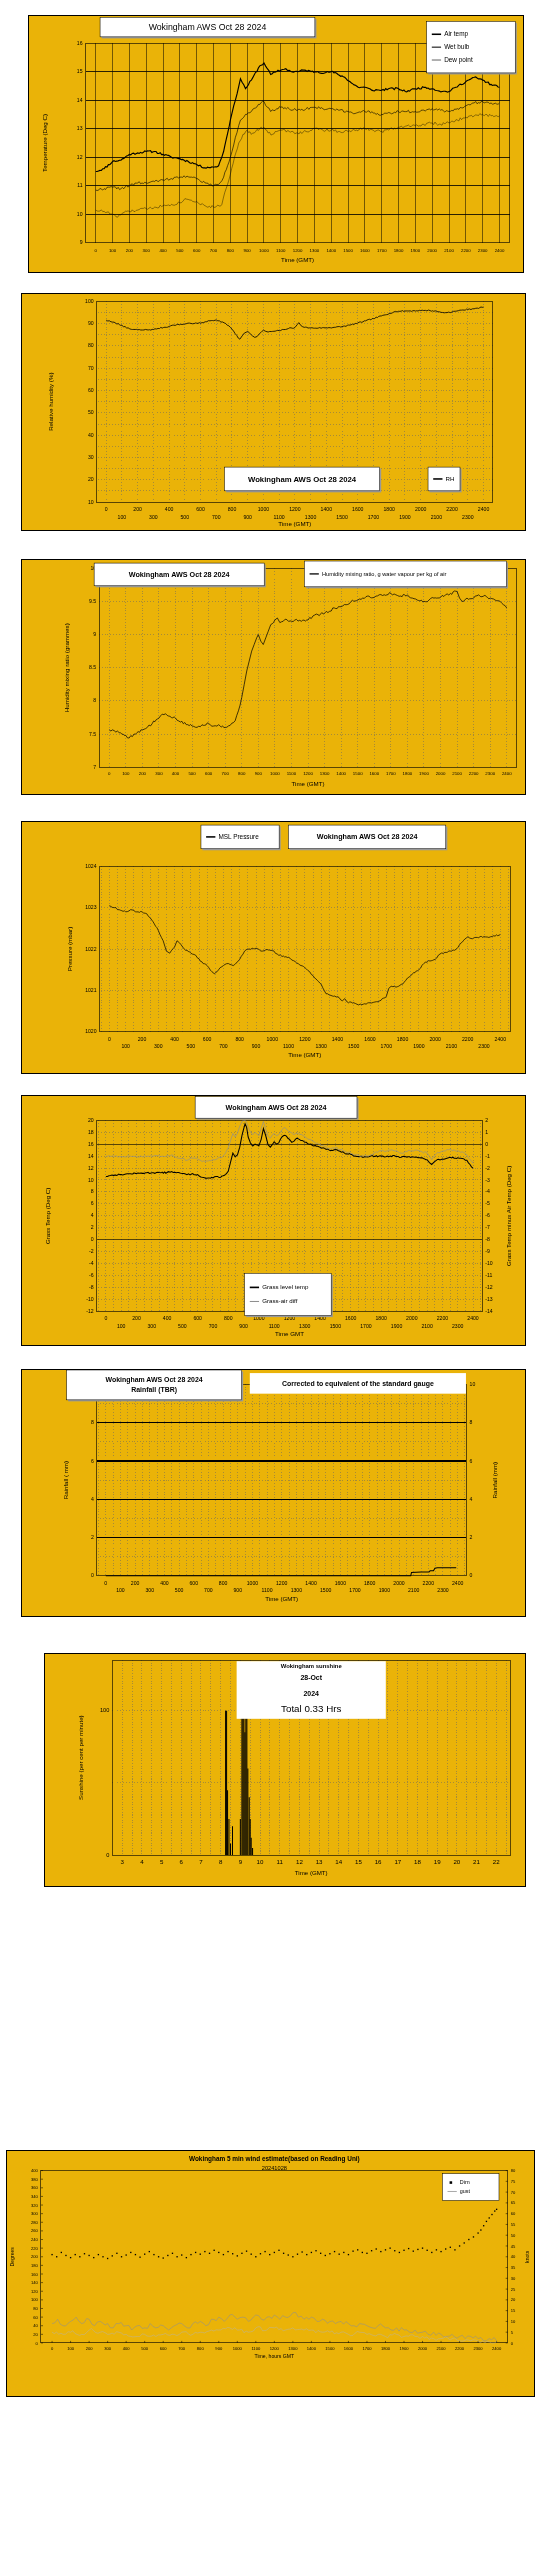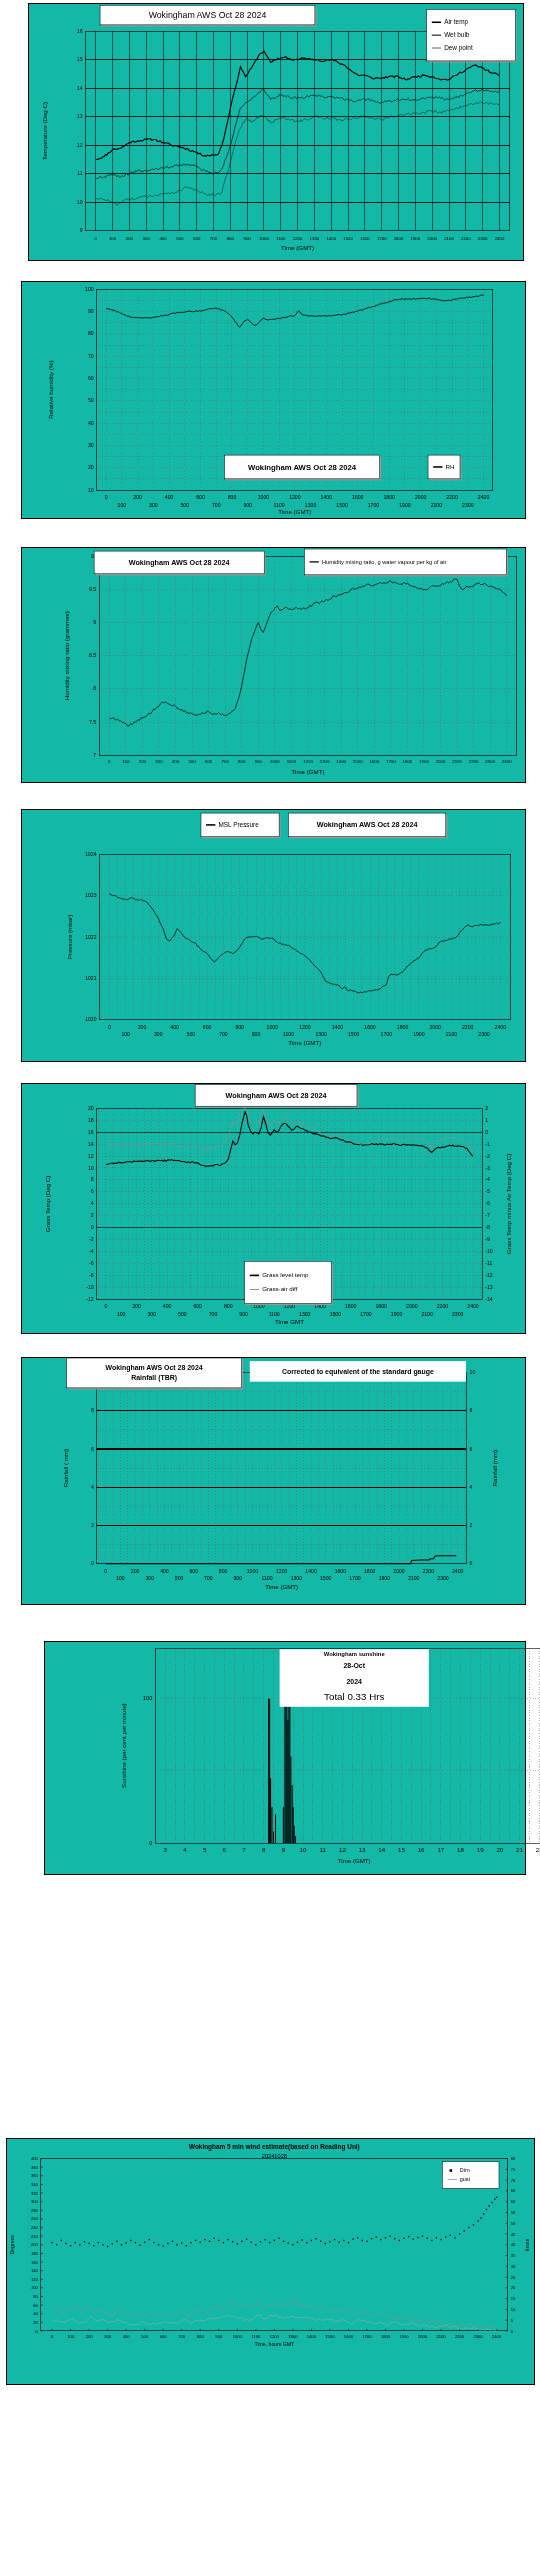--- a/index.html
+++ b/index.html
@@ -1,18 +1,18 @@
 <!DOCTYPE html>
 <html style="font-size:8.2px"><head>
 <meta charset="utf-8">
 <style>
   html,body{margin:0;padding:0;background:#fff;}
   #page{position:relative;width:541px;height:2620px;background:#fff;
         font-family:"Liberation Sans",sans-serif;overflow:hidden;}
-  .chart-frame{position:absolute;border:0.5px solid #000;background:#14b8a6;box-sizing:border-box;}
+  .chart-frame{position:absolute;border:0.5px solid #000;background:#eab308;box-sizing:border-box;margin-top:12px;}
   svg{display:block;}
   text{fill:#000;}
 </style>
 </head>
 <body>
 
 <div id="page" style="background: rgb(255, 255, 255);">
     <div class="chart-frame" style="left: 28px; top: 3.1px; width: 496px; height: 258px;">
       <svg width="495" height="257" viewBox="0 0 961 498">
         <line x1="129.5952380952381" y1="52" x2="129.5952380952381" y2="440" stroke="#000" stroke-width="1" shape-rendering="crispEdges"></line>
@@ -639,21 +639,21 @@
           <rect x="86" y="0" width="340" height="58" fill="#fff" stroke="#000" stroke-width="1"></rect>
           <text x="256" y="24.05833333333333" font-size="13.5" text-anchor="middle" font-family="&quot;Liberation Sans&quot;,sans-serif" font-weight="bold">Wokingham AWS Oct 28 2024</text>
           <text x="256" y="43.391666666666666" font-size="13.5" text-anchor="middle" font-family="&quot;Liberation Sans&quot;,sans-serif" font-weight="bold">Rainfall (TBR)</text>
         </g>
         <g>
           <rect x="442" y="6" width="420" height="40" fill="#fff"></rect>
           <text x="652" y="30.725" font-size="13.5" text-anchor="middle" font-family="&quot;Liberation Sans&quot;,sans-serif" font-weight="bold">Corrected to equivalent of the standard gauge</text>
         </g>
       </svg>
     </div>
-    <div class="chart-frame" style="left: 44px; top: 1641px; width: 482px; height: 234px; padding-left: 43px;">
+    <div class="chart-frame" style="left: 44px; top: 1641px; width: 482px; height: 234px;">
       <svg width="481" height="233" viewBox="0 0 933 453">
         <line x1="149.13366336633663" y1="12" x2="149.13366336633663" y2="391" stroke="#666666" stroke-width="1" stroke-dasharray="2,3" shape-rendering="crispEdges"></line>
         <line x1="168.26732673267327" y1="12" x2="168.26732673267327" y2="391" stroke="#666666" stroke-width="1" stroke-dasharray="2,3" shape-rendering="crispEdges"></line>
         <line x1="187.4009900990099" y1="12" x2="187.4009900990099" y2="391" stroke="#666666" stroke-width="1" stroke-dasharray="2,3" shape-rendering="crispEdges"></line>
         <line x1="206.53465346534654" y1="12" x2="206.53465346534654" y2="391" stroke="#666666" stroke-width="1" stroke-dasharray="2,3" shape-rendering="crispEdges"></line>
         <line x1="225.66831683168317" y1="12" x2="225.66831683168317" y2="391" stroke="#666666" stroke-width="1" stroke-dasharray="2,3" shape-rendering="crispEdges"></line>
         <line x1="244.8019801980198" y1="12" x2="244.8019801980198" y2="391" stroke="#666666" stroke-width="1" stroke-dasharray="2,3" shape-rendering="crispEdges"></line>
         <line x1="263.93564356435644" y1="12" x2="263.93564356435644" y2="391" stroke="#666666" stroke-width="1" stroke-dasharray="2,3" shape-rendering="crispEdges"></line>
         <line x1="283.0693069306931" y1="12" x2="283.0693069306931" y2="391" stroke="#666666" stroke-width="1" stroke-dasharray="2,3" shape-rendering="crispEdges"></line>
         <line x1="302.2029702970297" y1="12" x2="302.2029702970297" y2="391" stroke="#666666" stroke-width="1" stroke-dasharray="2,3" shape-rendering="crispEdges"></line>

